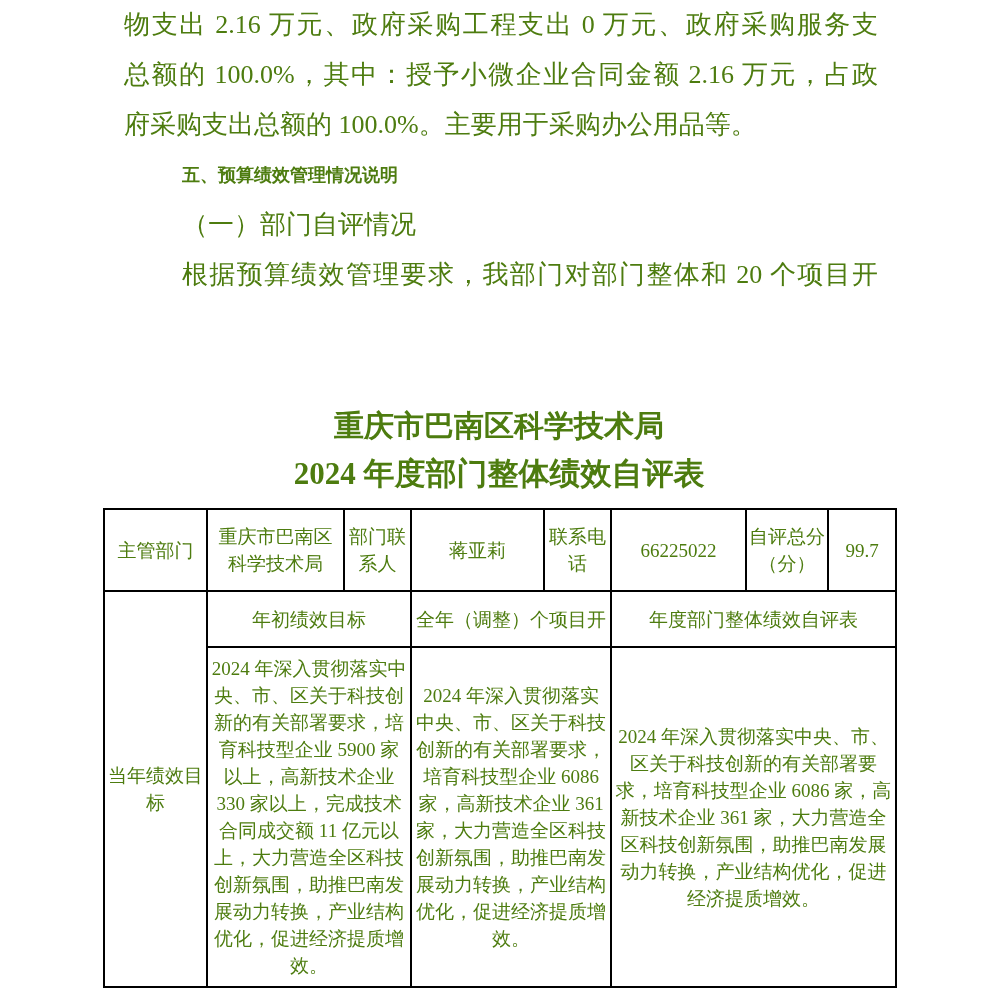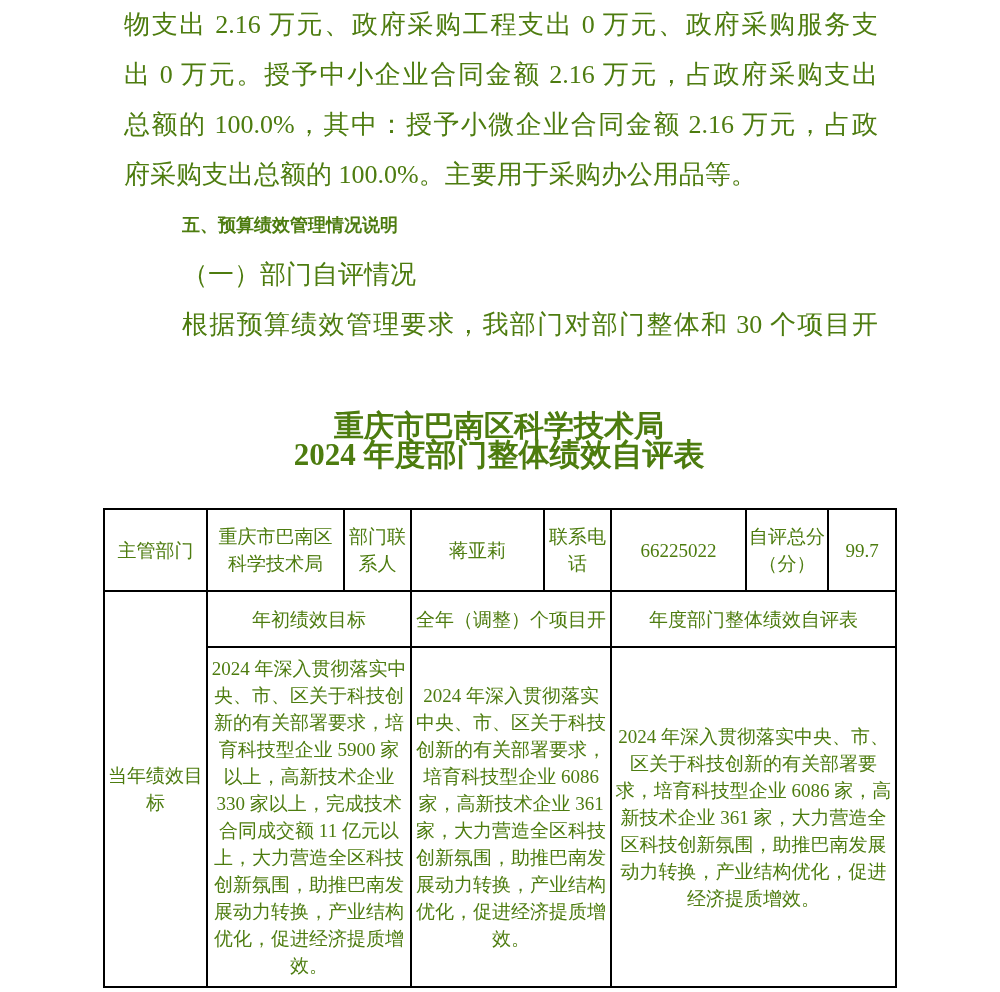--- a/index.html
+++ b/index.html
@@ -42,21 +42,21 @@
   
   .tbl-title {
     position: absolute;
     left: 103px;
     width: 792px;
     text-align: center;
     font-weight: bold;
     font-family: "Liberation Serif", "DejaVu Serif", serif;
   }
   .tbl-title.l1 { top: 402px; height: 48px; line-height: 48px; font-size: 30px; }
-  .tbl-title.l2 { top: 431px; height: 48px; line-height: 48px; font-size: 31px; }
+  .tbl-title.l2 { top: 450px; height: 48px; line-height: 48px; font-size: 31px; }
 
   
   table.selfeval {
     position: absolute;
     left: 103px;
     top: 508px;
     width: 792px;
     border-collapse: collapse;
     table-layout: fixed;
   }
@@ -87,26 +87,25 @@
     padding: 2px 2px;
   }
 </style>
 </head>
 <body>
 
 <div class="page">
 
   <div class="body-text">
     <div class="tline just">物支出 2.16 万元、政府采购工程支出 0 万元、政府采购服务支</div>
-    <div class="tline just">出 0 万元。授予中小企业合同金额 2.16 万元，占政府采购支出</div>
     <div class="tline just">总额的 100.0%，其中：授予小微企业合同金额 2.16 万元，占政</div>
     <div class="tline">府采购支出总额的 100.0%。主要用于采购办公用品等。</div>
     <div class="tline hd indent">五、预算绩效管理情况说明</div>
     <div class="tline indent">（一）部门自评情况</div>
-    <div class="tline just indent">根据预算绩效管理要求，我部门对部门整体和 30 个项目开</div>
+    <div class="tline just indent">根据预算绩效管理要求，我部门对部门整体和 20 个项目开</div>
   </div>
 
   <div class="tbl-title l1">重庆市巴南区科学技术局</div>
   <div class="tbl-title l2">2024 年度部门整体绩效自评表</div>
 
   <table class="selfeval">
     <colgroup>
       <col style="width:103px">
       <col style="width:137px">
       <col style="width:67px">

